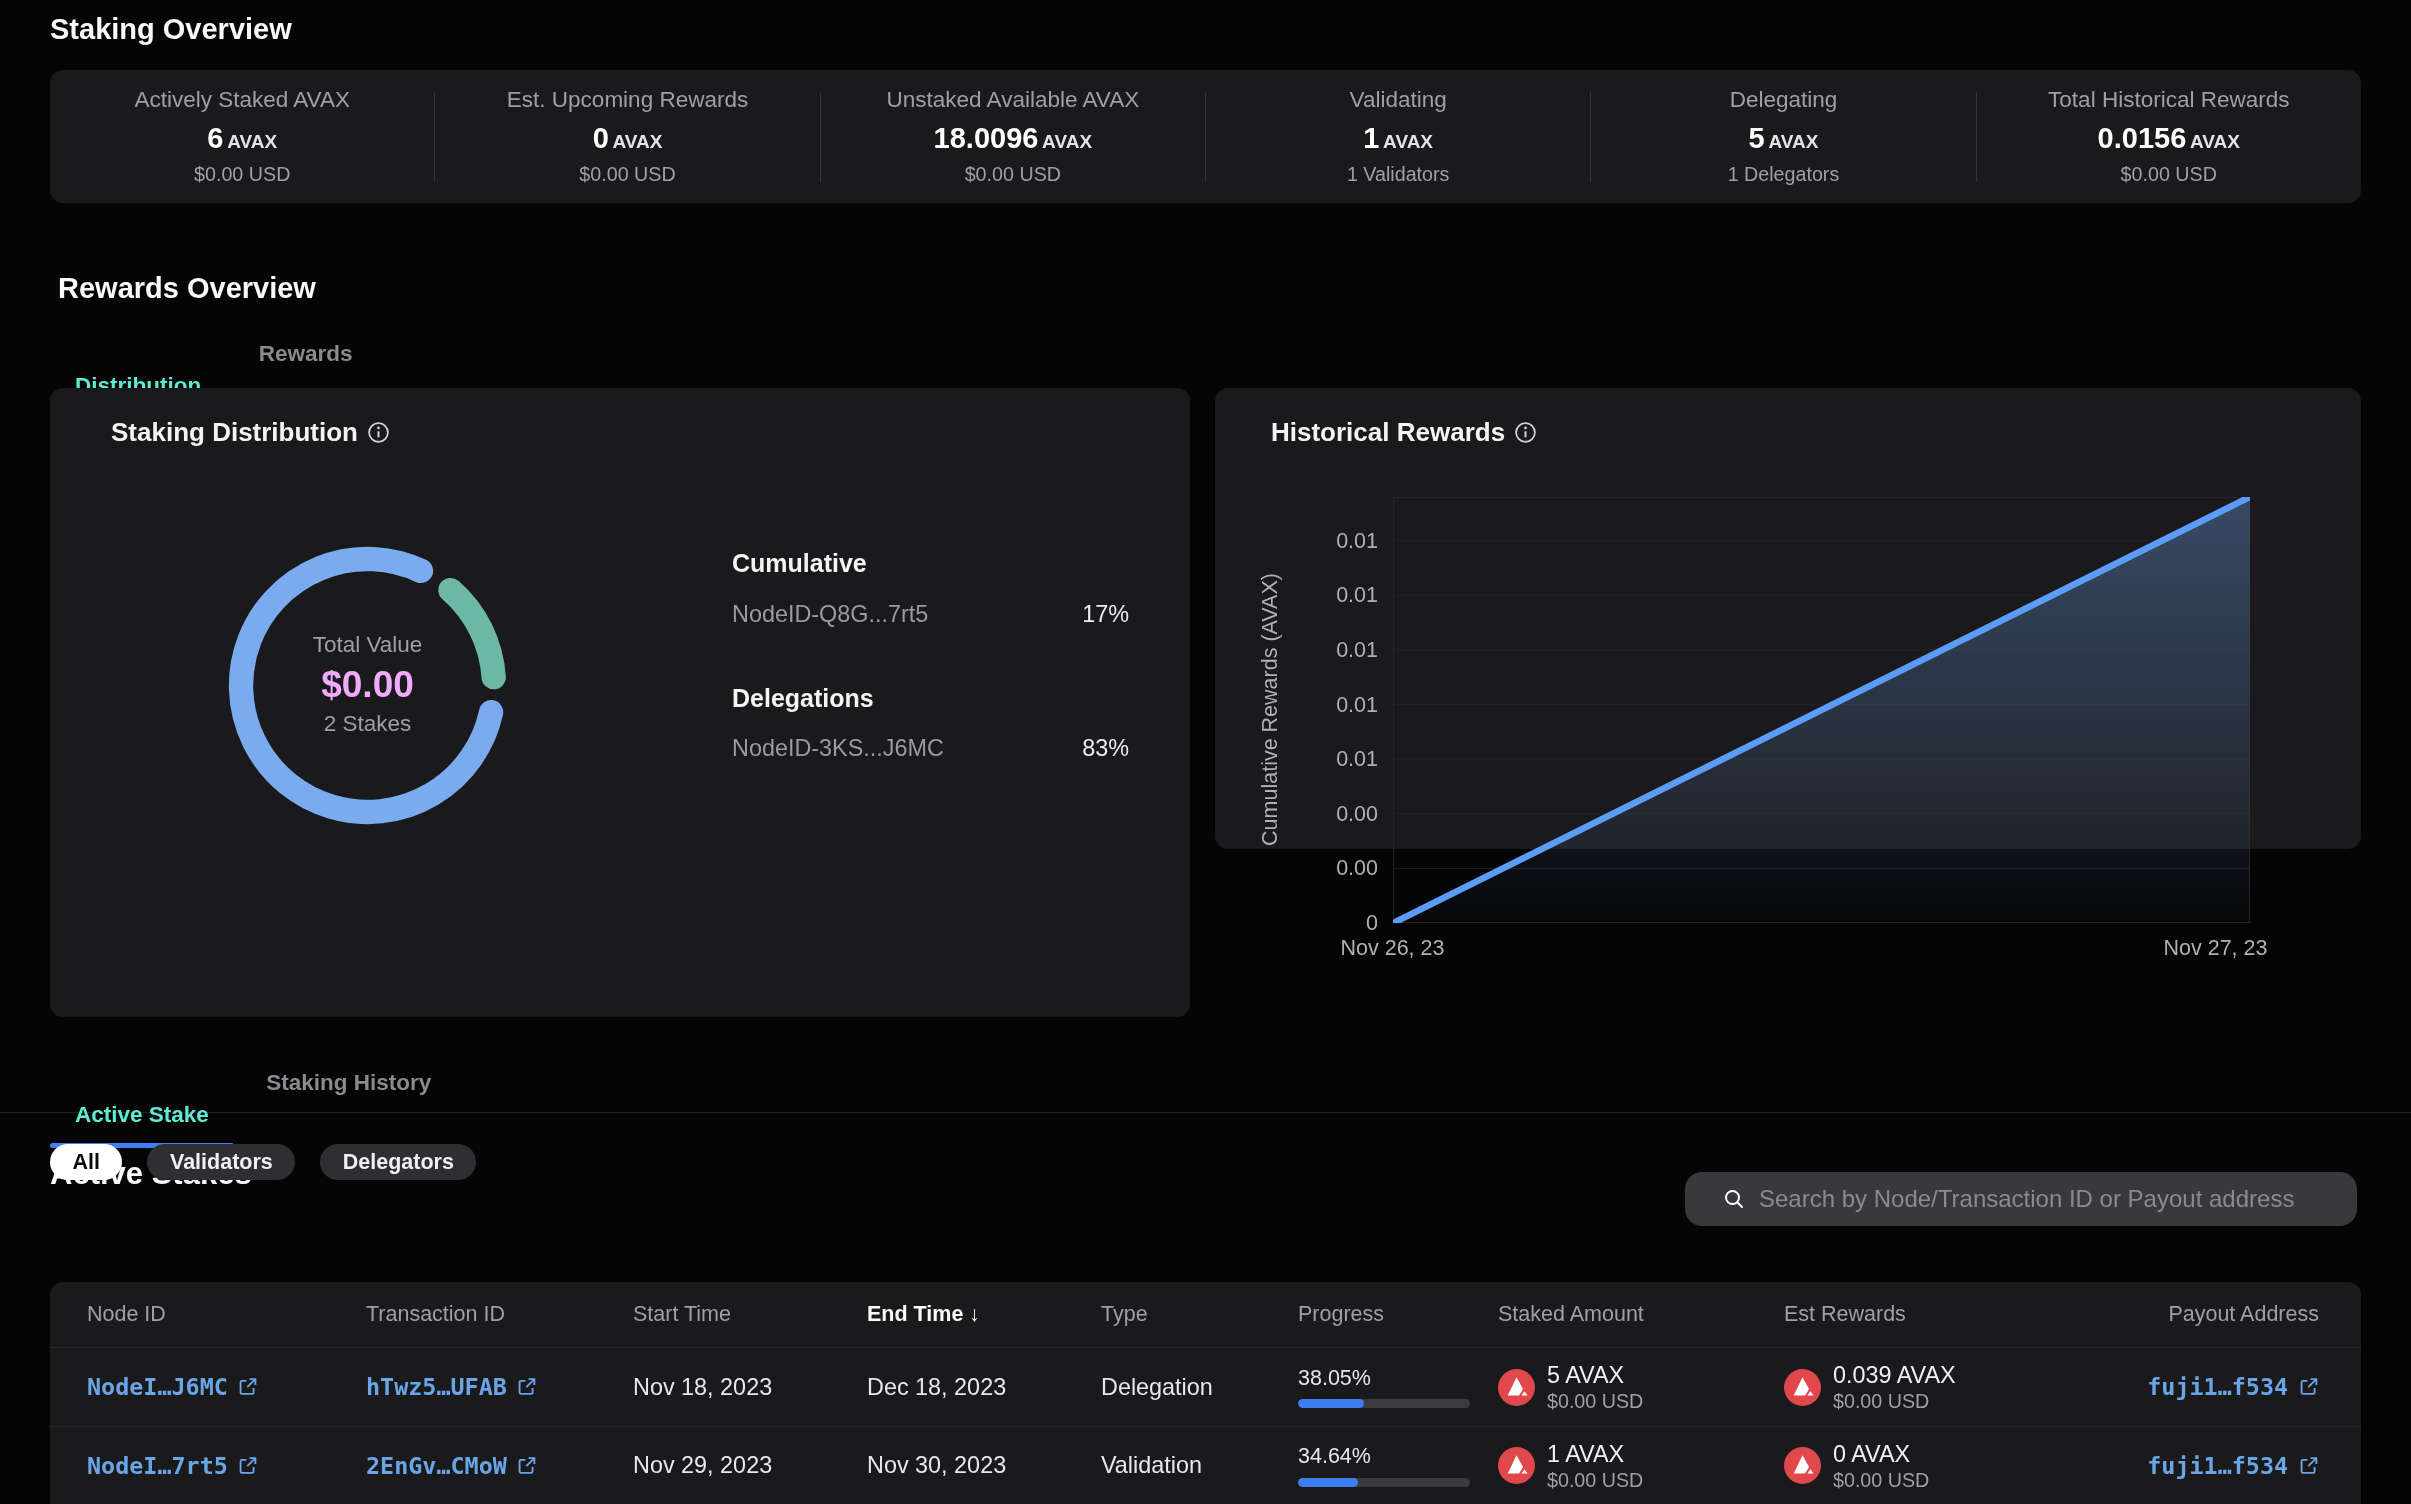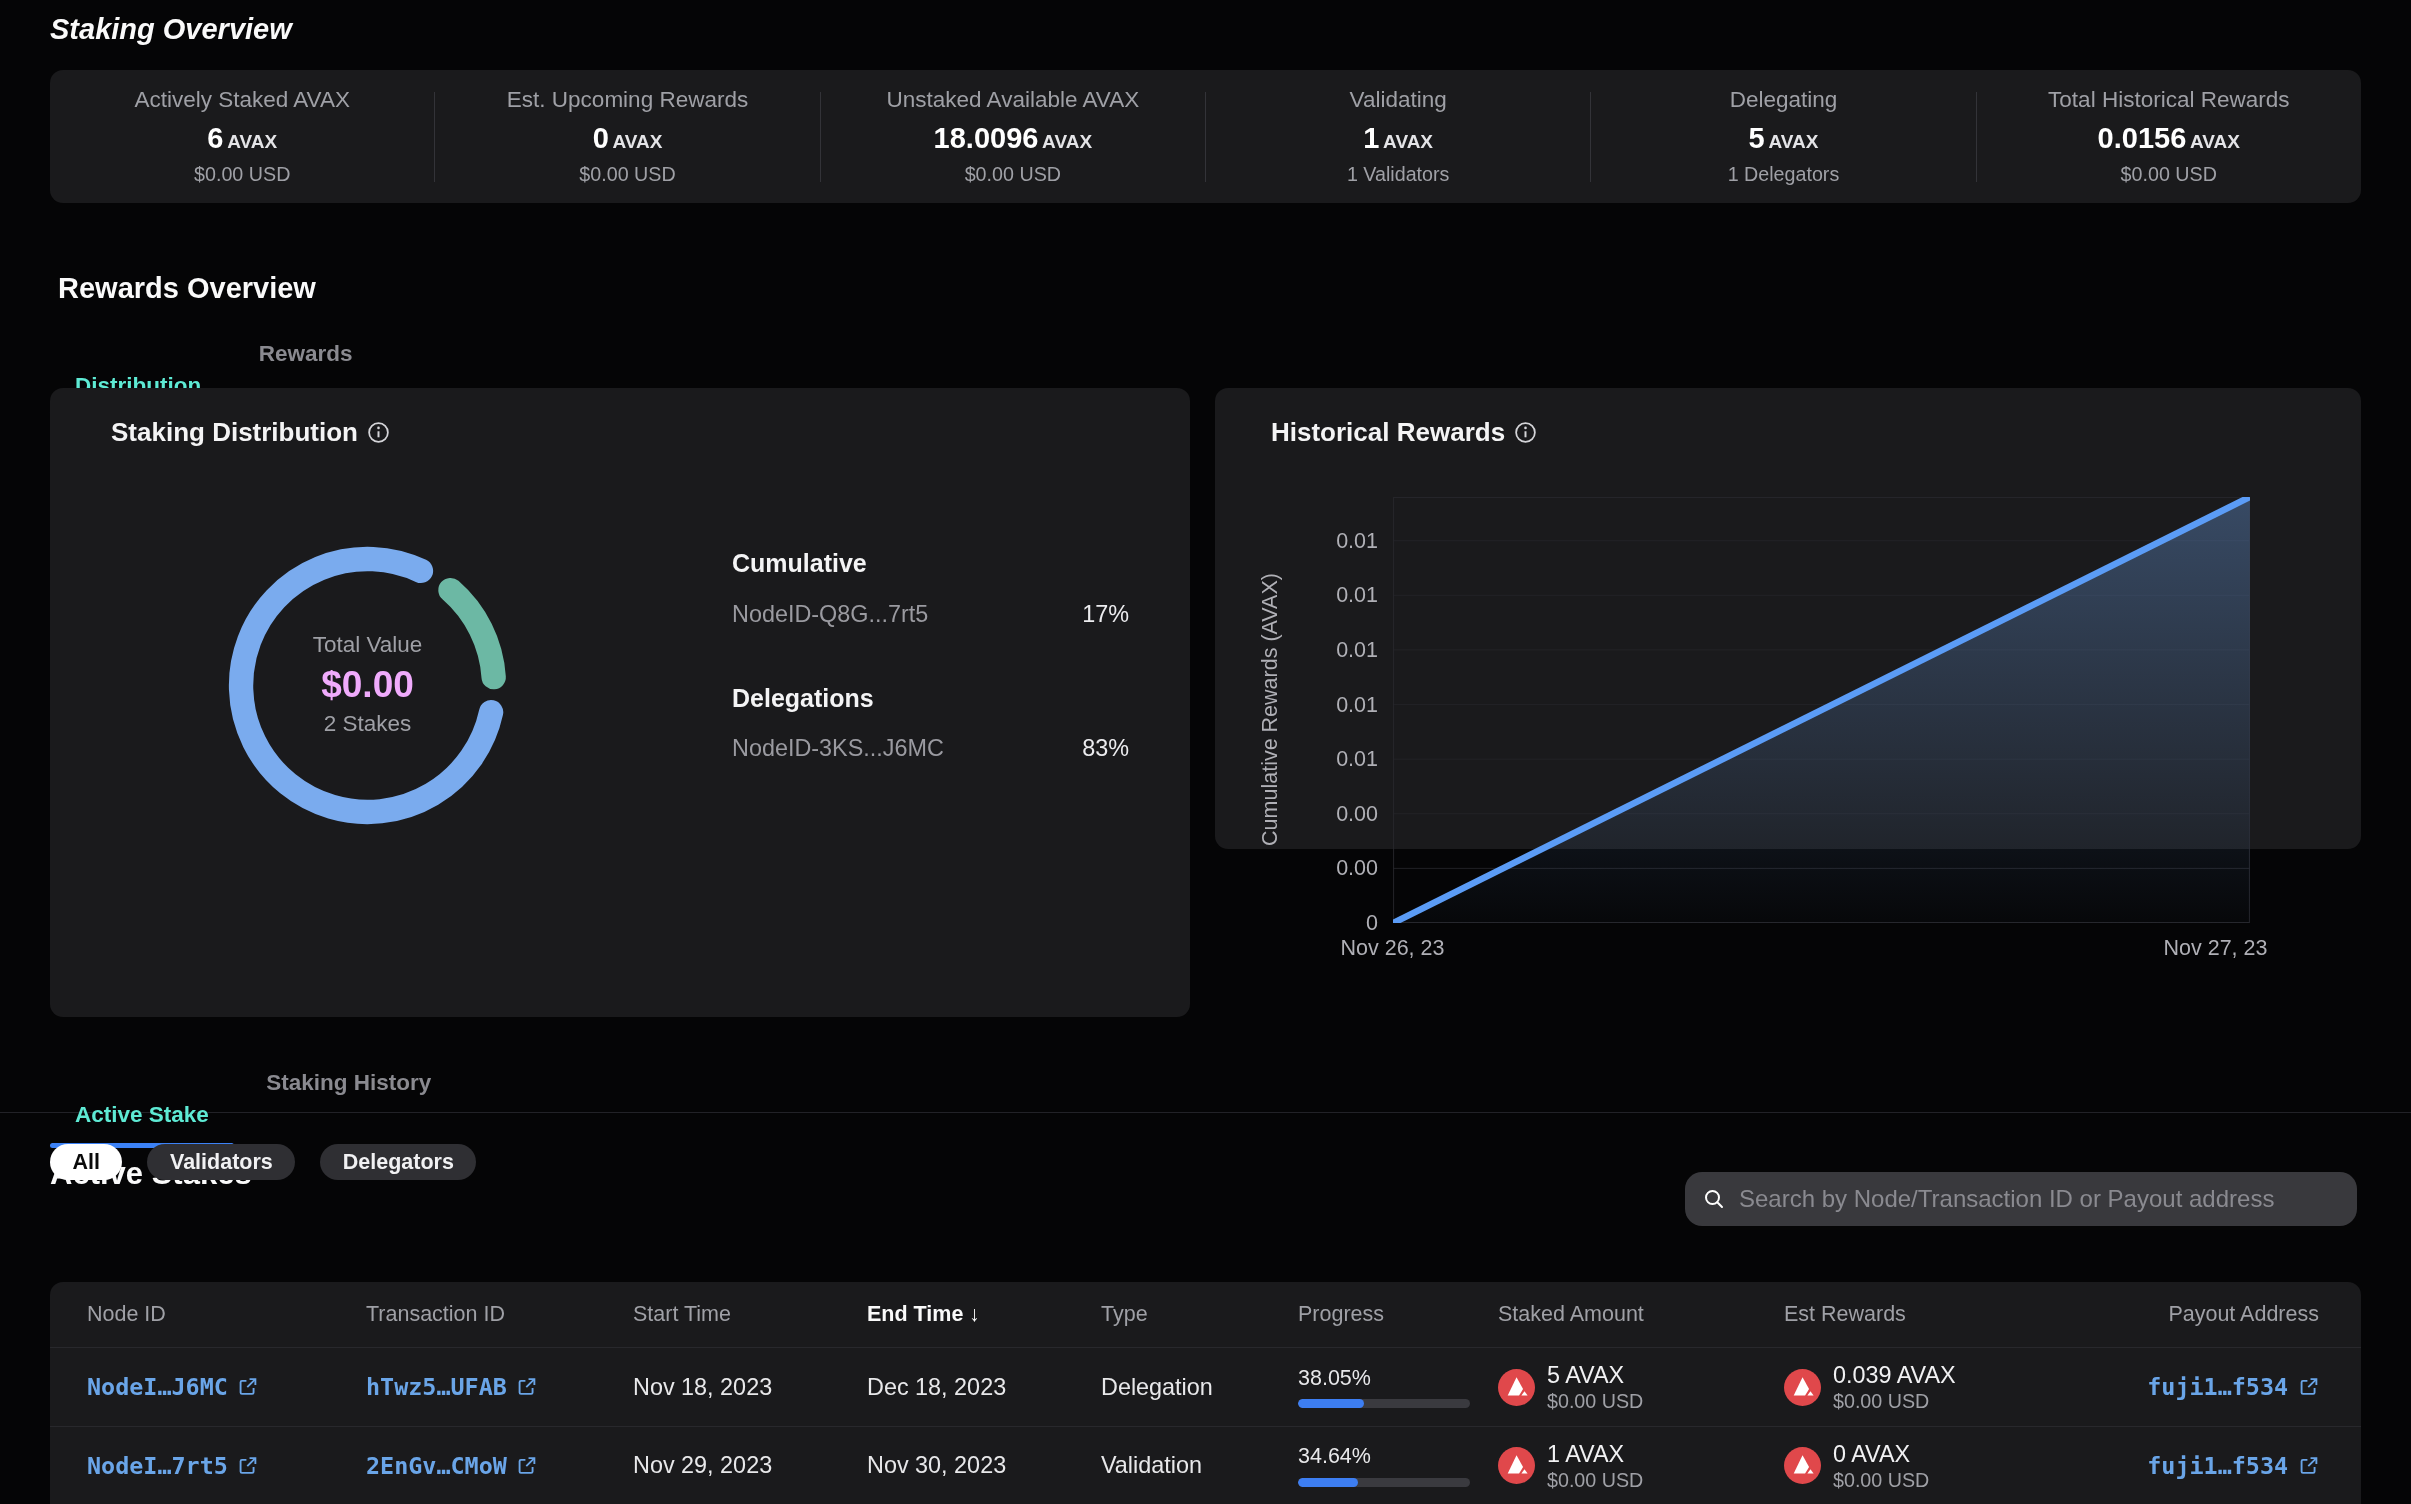--- a/index.html
+++ b/index.html
@@ -57,21 +57,21 @@
   .ytick { position:absolute; right:0; width:159px; text-align:right; line-height:24px; }
   .xlabel { position:absolute; width:159px; text-align:center; font-size:21.5px; color:#b0b0b6; }
   .ylabel { font-size:21.5px; color:#b0b0b6; text-align:center; }
 
   
   .pills { left:50px; top:1144px; display:flex; gap:25px; }
   .pill { height:36px; border-radius:18px; padding:0 22.5px; display:flex; align-items:center;
           font-size:21.5px; font-weight:700; background:#2f2f33; color:#f1f1f3; cursor:pointer; }
   .pill.selected { background:#ffffff; color:#0a0a0a; }
   .search { left:1685px; top:1172px; width:672px; height:54px; background:#39393d; border-radius:17px;
-            display:flex; align-items:center; padding:0 17px; gap:13px; }
+            display:flex; align-items:center; padding:0 37px; gap:13px; }
   .search input { flex:1; background:transparent; border:none; outline:none; color:#e4e4e7;
                   font-size:24px; font-family:"Liberation Sans","DejaVu Sans",sans-serif; }
   .search input::placeholder { color:#8a8a90; }
 
   
   .table { left:50px; top:1282px; width:2311px; height:225px; border-radius:13px 13px 0 0; background:#1a1a1c; overflow:hidden; }
   .trow { display:grid; grid-template-columns:279px 267px 234px 234px 197px 200px 286px 281px 1fr;
           align-items:center; padding:0 42px 0 37px; }
   .thead { height:66px; border-bottom:0.9px solid #28282c; }
   .th { font-size:21.5px; color:#9fa0a6; }
@@ -87,21 +87,21 @@
   .amount .lines .u { font-size:19.7px; color:#9fa0a6; line-height:24px; }
   .progress .plabel { font-size:21.5px; color:#e8e8ea; margin-bottom:8.4px; }
   .pbar { width:172px; height:9.4px; border-radius:4.7px; background:#3a3a3f; overflow:hidden; }
   .pfill { height:9.4px; border-radius:4.7px; background:#3d7ef2; }
 
   .info-icon { display:inline-flex; }
 </style>
 </head>
 <body>
 
-<div class="abs h1" style="left:50px; top:13px;font-style:italic;">Staking Overview</div>
+<div class="abs h1" style="left:50px; top:13px;">Staking Overview</div>
 
 <div class="abs card stats-card">
   <div class="stat-col">
     <div class="stat-label">Actively Staked AVAX</div>
     <div class="stat-value"><span>6</span><span class="unit">AVAX</span></div>
     <div class="stat-sub">$0.00 USD</div>
   </div>
   <div class="stat-divider"></div>
   <div class="stat-col">
     <div class="stat-label">Est. Upcoming Rewards</div>

